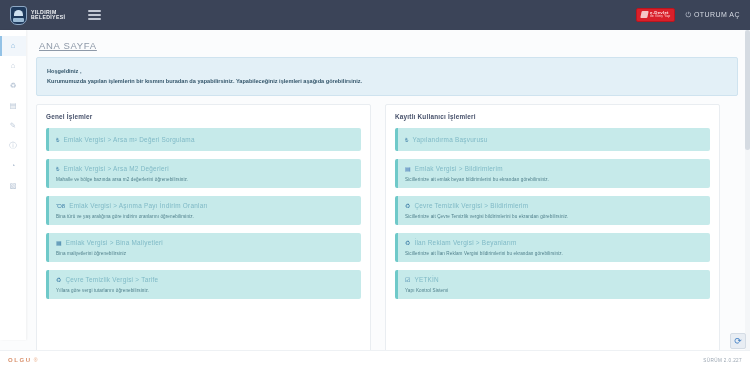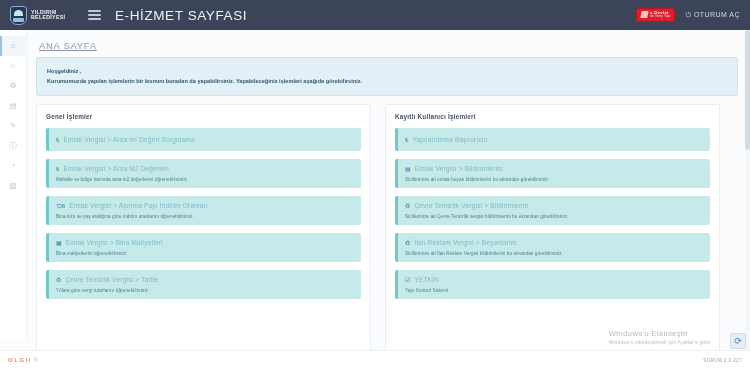--- a/index.html
+++ b/index.html
@@ -150,21 +150,20 @@
         <div>BELEDİYESİ</div>
       </div>
     </div>
 
     <div class="hamburger">
       <span></span>
       <span></span>
       <span></span>
     </div>
 
-    <div class="apptitle">E-HİZMET SAYFASI</div>
 
     <div class="topright">
       <div class="edevlet-btn">
         <div class="edevlet-ico"></div>
         <div class="edevlet-txt">
           <div>e-Devlet</div>
           <div>ile Giriş Yap</div>
         </div>
       </div>
       <div class="login-btn">
@@ -289,24 +288,20 @@
             </div>
           </div>
       </div>
     </div>
   </div>
 
   <div class="pagescroll">
     <div class="pagescroll-thumb"></div>
   </div>
 
-  <div class="watermark">
-    <div class="wm1">Windows'u Etkinleştir</div>
-    <div class="wm2">Windows'u etkinleştirmek için Ayarlar'a gidin.</div>
-  </div>
 
   <div class="recaptcha">
     <span class="recaptcha-ico">⟳</span>
   </div>
 
   <div class="footer">
     <div class="flogo">
       <span class="flogo-txt">OLGU</span>
       <span class="flogo-mark">®</span>
     </div>

